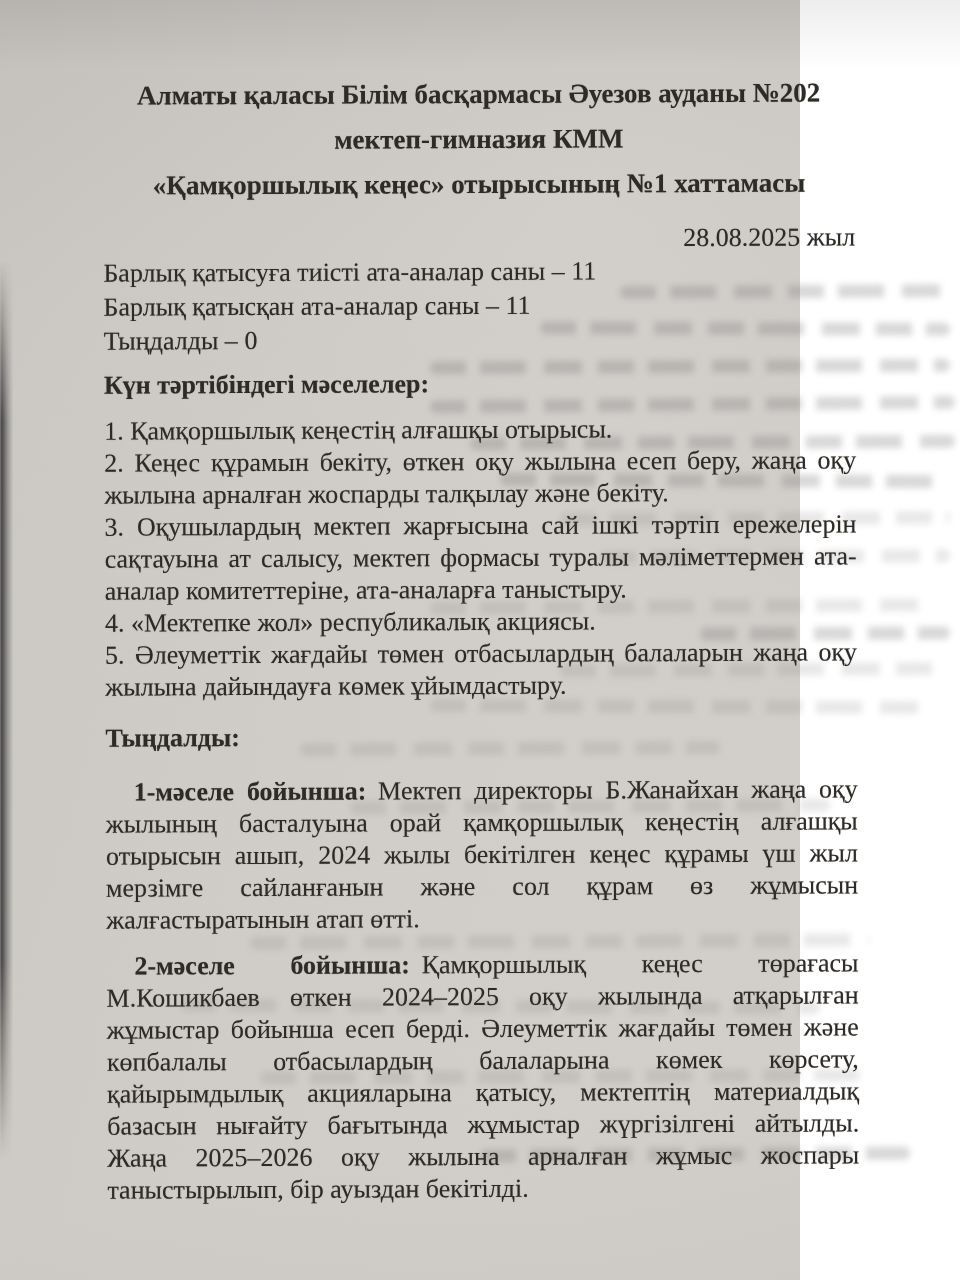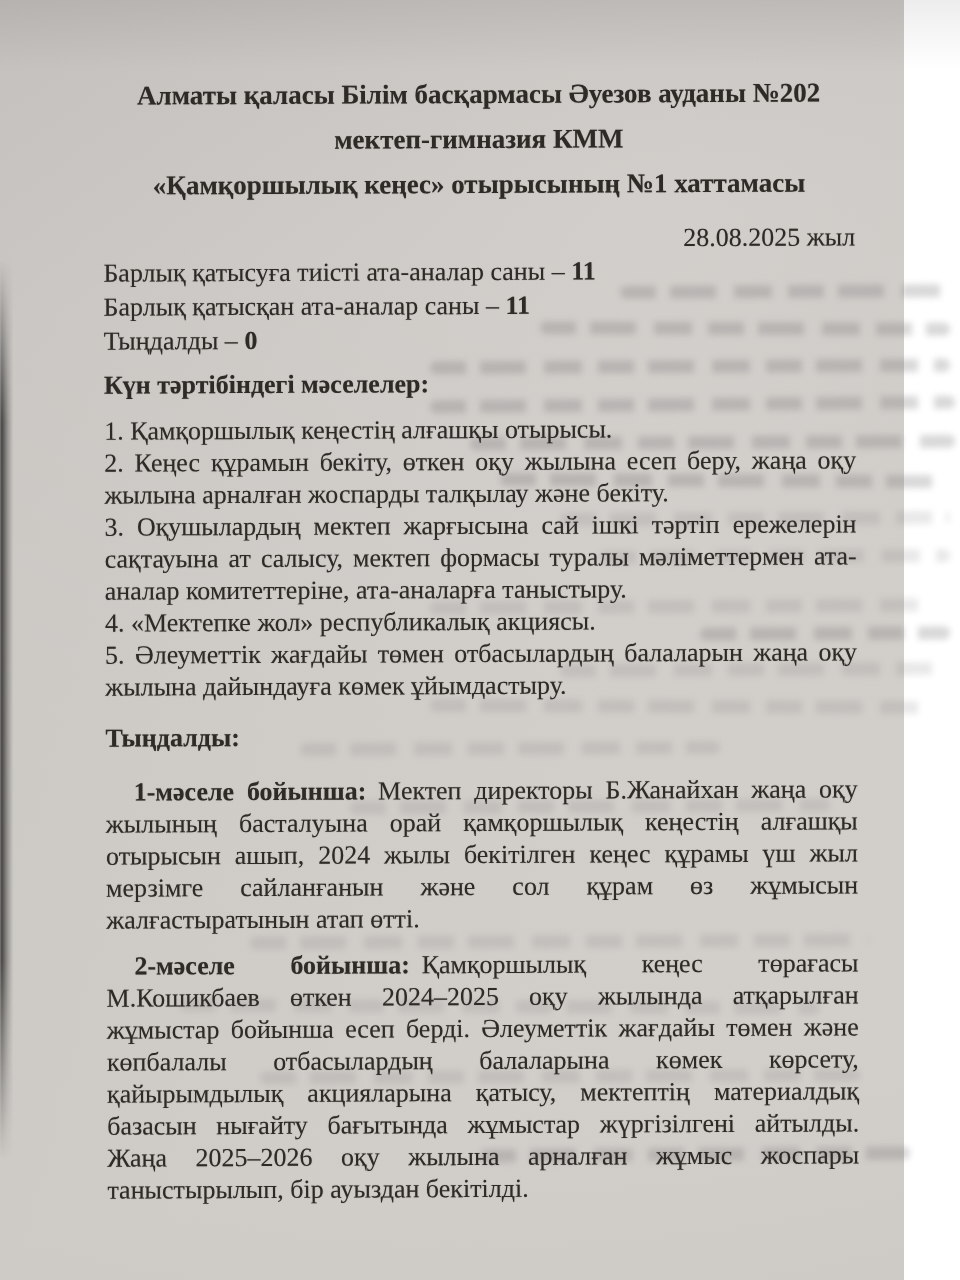--- a/index.html
+++ b/index.html
@@ -4,21 +4,21 @@
 <style>
   html, body {
     margin: 0;
     padding: 0;
     width: 960px;
     height: 1280px;
     overflow: hidden;
   }
   .page {
     position: relative;
-    width: 904px;
+    width: 800px;
     height: 1280px;
     background:
       radial-gradient(130% 95% at 72% 18%, rgba(255,255,255,0.05) 0%, rgba(0,0,0,0.05) 100%),
       linear-gradient(168deg, #c8c5c1 0%, #cfccc8 22%, #d4d1cc 55%, #d9d6d1 85%, #d7d4cf 100%);
     font-family: "Liberation Serif", "DejaVu Serif", serif;
   }
   
   .edge-left {
     position: absolute;
     left: 0; top: 260px;
@@ -74,21 +74,21 @@
     text-align: center;
   }
   .date {
     margin-top: 20px;
     font-size: 26px;
     line-height: 33px;
     text-align: right;
   }
   .stats { margin-top: 0; }
   .stat { font-size: 26px; line-height: 34px; }
-  .stat-value { font-weight: 700; }
+  .stat-value { font-weight: 400; }
   .heading {
     margin-top: 10px;
     font-size: 26px;
     line-height: 33px;
     font-weight: 700;
   }
   .agenda { margin-top: 14px; }
   .agenda-item {
     font-size: 26px;
     line-height: 32px;

